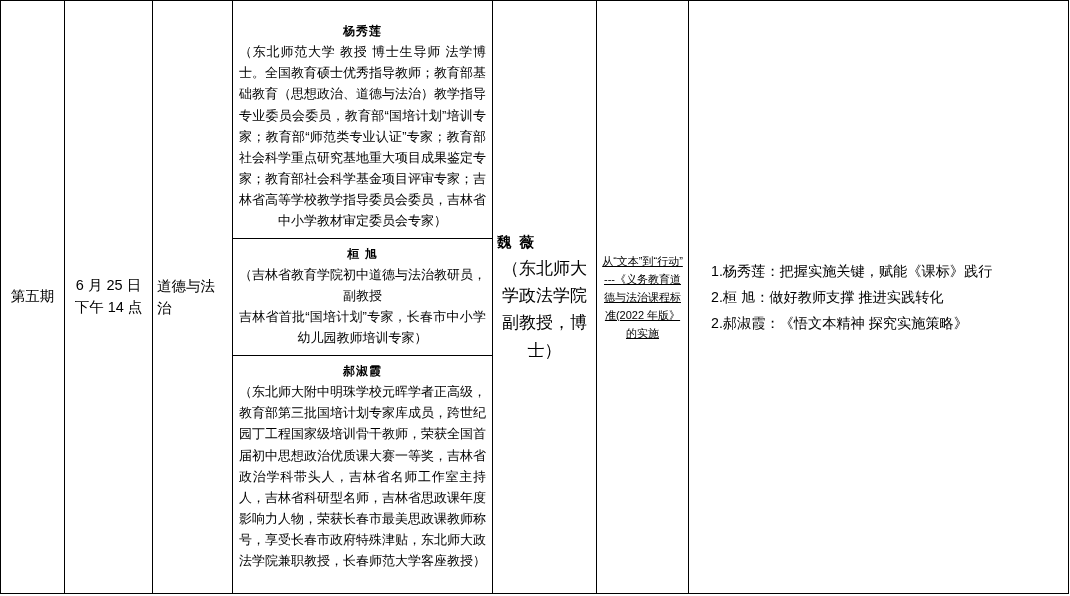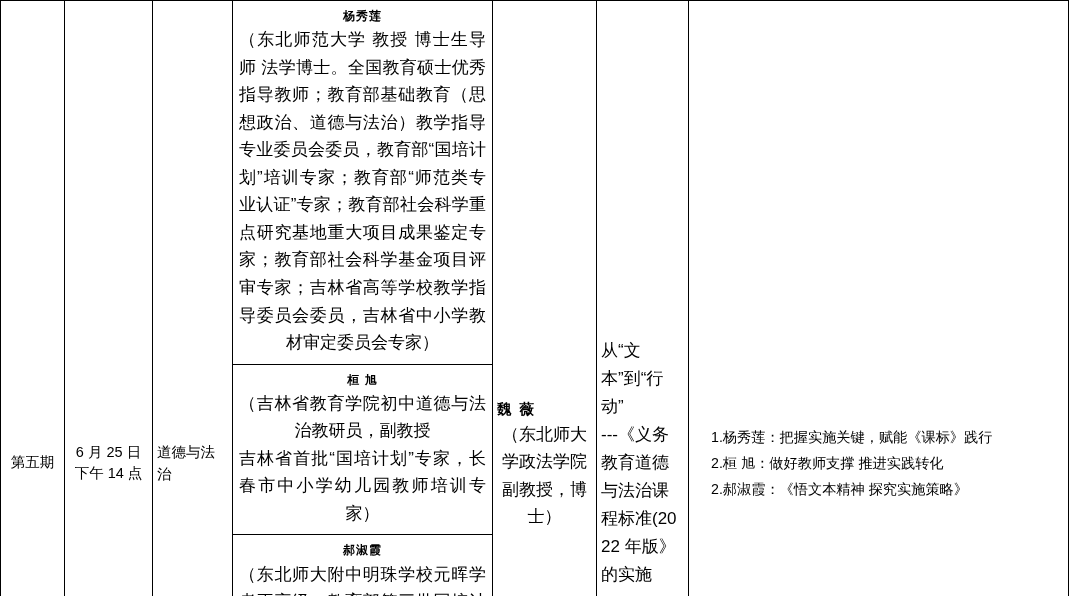--- a/index.html
+++ b/index.html
@@ -64,43 +64,44 @@
     border-bottom: none;
   }
   .expert-name {
     text-align: center;
     font-weight: bold;
     font-size: 12px;
     line-height: 1.6;
     letter-spacing: 1px;
   }
   .expert-desc {
-    font-size: 17px;
+    font-size: 13px;
     line-height: 1.62;
     text-align: justify;
     text-align-last: center;
     word-break: break-all;
   }
   .host-name {
     font-weight: bold;
     font-size: 14.5px;
     letter-spacing: 2px;
     line-height: 1.7;
   }
   .host-desc {
     font-size: 17px;
     line-height: 1.6;
     text-align: center;
     word-break: break-all;
   }
   .topic-text {
-    font-size: 17px;
+    font-size: 11px;
     line-height: 1.65;
-    text-align: left;
+    text-align: center;
     word-break: break-all;
+    text-decoration: underline;
   }
   .detail-list {
     font-size: 14.2px;
     line-height: 1.85;
     text-align: left;
     padding-left: 18px;
   }
   .detail-line {
     white-space: nowrap;
   }

